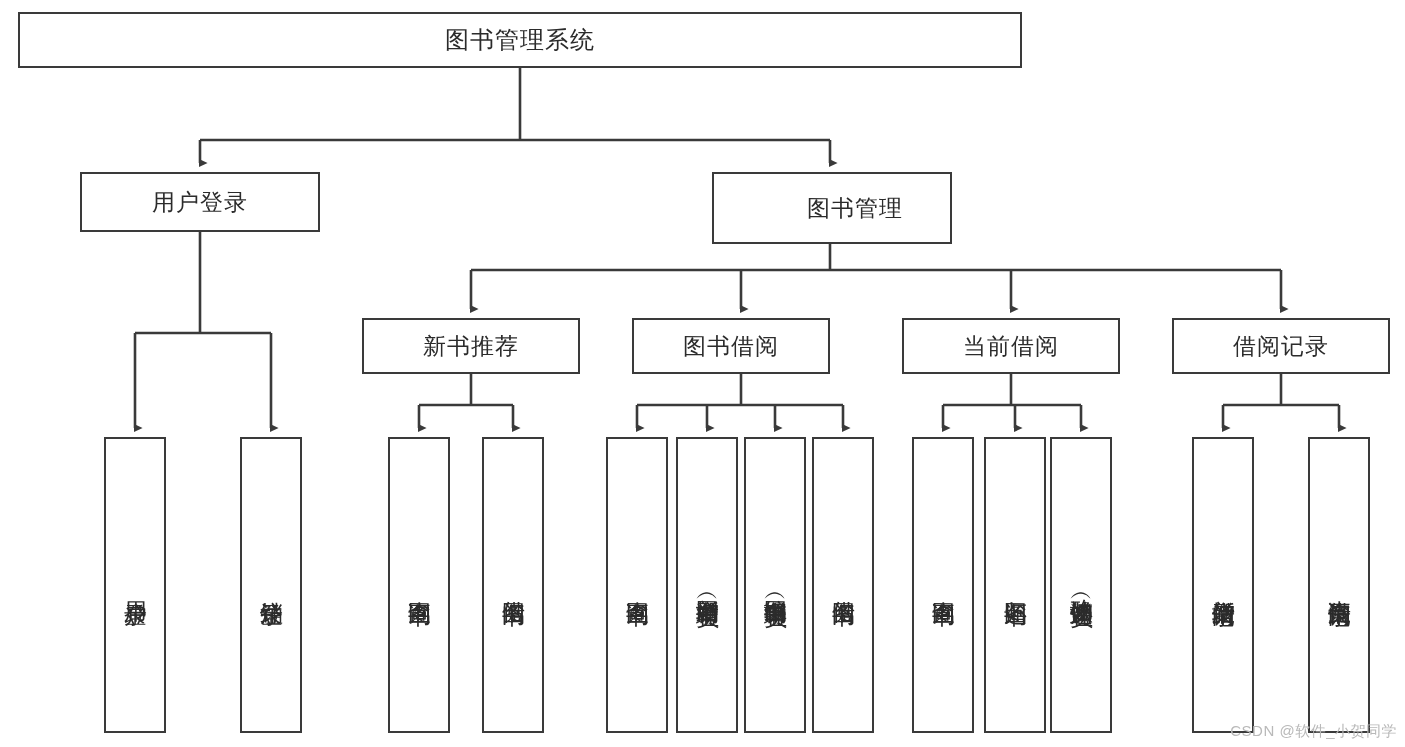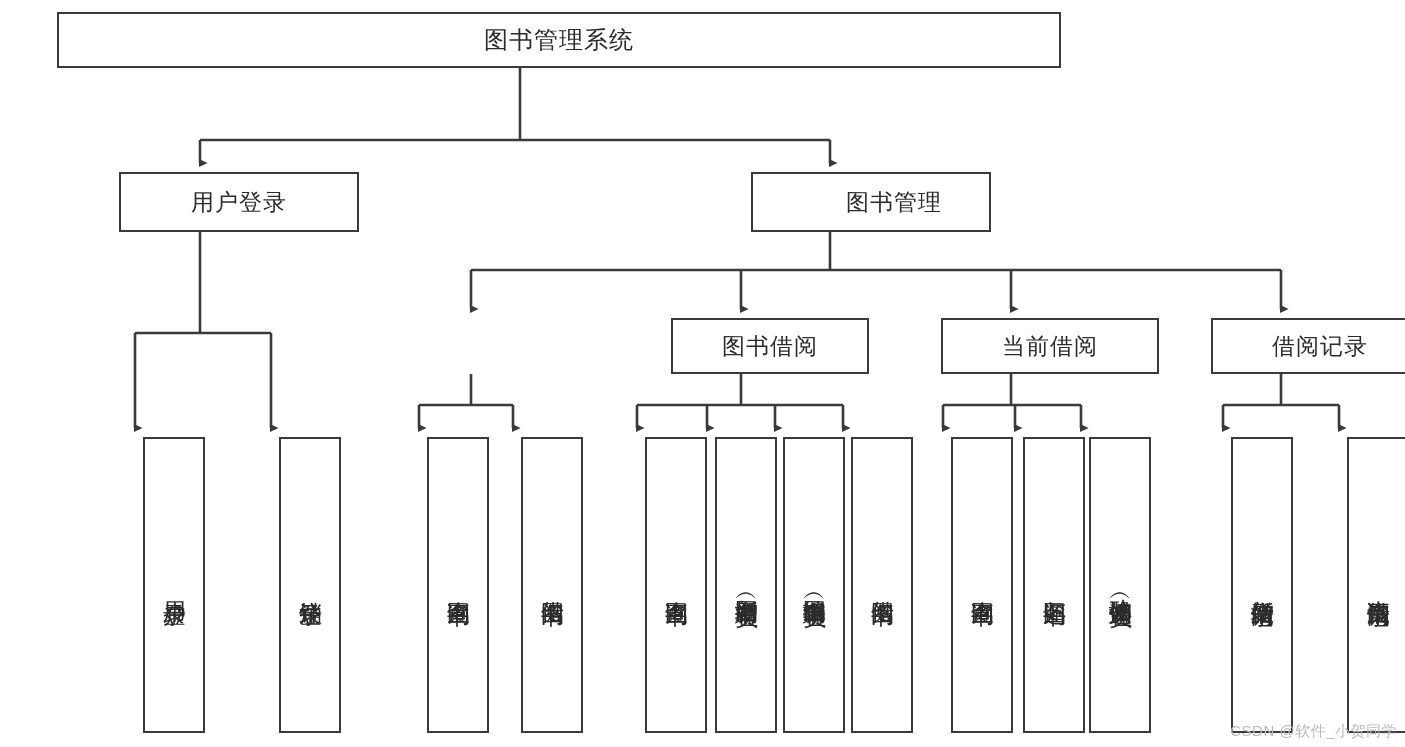--- a/index.html
+++ b/index.html
@@ -19,21 +19,20 @@
   }
   .node {
     position: absolute;
     box-sizing: border-box;
     background: #ffffff;
     border: 2px solid #3a3a3a;
     display: flex;
     align-items: center;
     justify-content: center;
     color: #2b2b2b;
-    margin-left: 39px;
   }
   .node-h {
     font-size: 23px;
     letter-spacing: 1px;
     white-space: nowrap;
   }
   .node-root {
     font-size: 24px;
   }
   .node-leaf {
@@ -124,24 +123,27 @@
     </g>
   </svg>
 
   <div class="node node-h node-root" style="left:18px; top:12px; width:1004px; height:56px;">
     <span>图书管理系统</span>
   </div>
 
   <div class="node node-h" style="left:80px; top:172px; width:240px; height:60px;">
     <span>用户登录</span>
   </div>
-  <div class="node node-h" style="left:712px; top:172px; width:240px; height:60px;padding-left:46px;">
+  <div class="node node-h" style="left:712px; top:172px; width:240px; height:72px;padding-left:46px;">
     <span>图书管理</span>
   </div>
 
+  <div class="node node-h" style="left:362px; top:318px; width:218px; height:56px;">
+    <span>新书推荐</span>
+  </div>
   <div class="node node-h" style="left:632px; top:318px; width:198px; height:56px;">
     <span>图书借阅</span>
   </div>
   <div class="node node-h" style="left:902px; top:318px; width:218px; height:56px;">
     <span>当前借阅</span>
   </div>
   <div class="node node-h" style="left:1172px; top:318px; width:218px; height:56px;">
     <span>借阅记录</span>
   </div>
 

